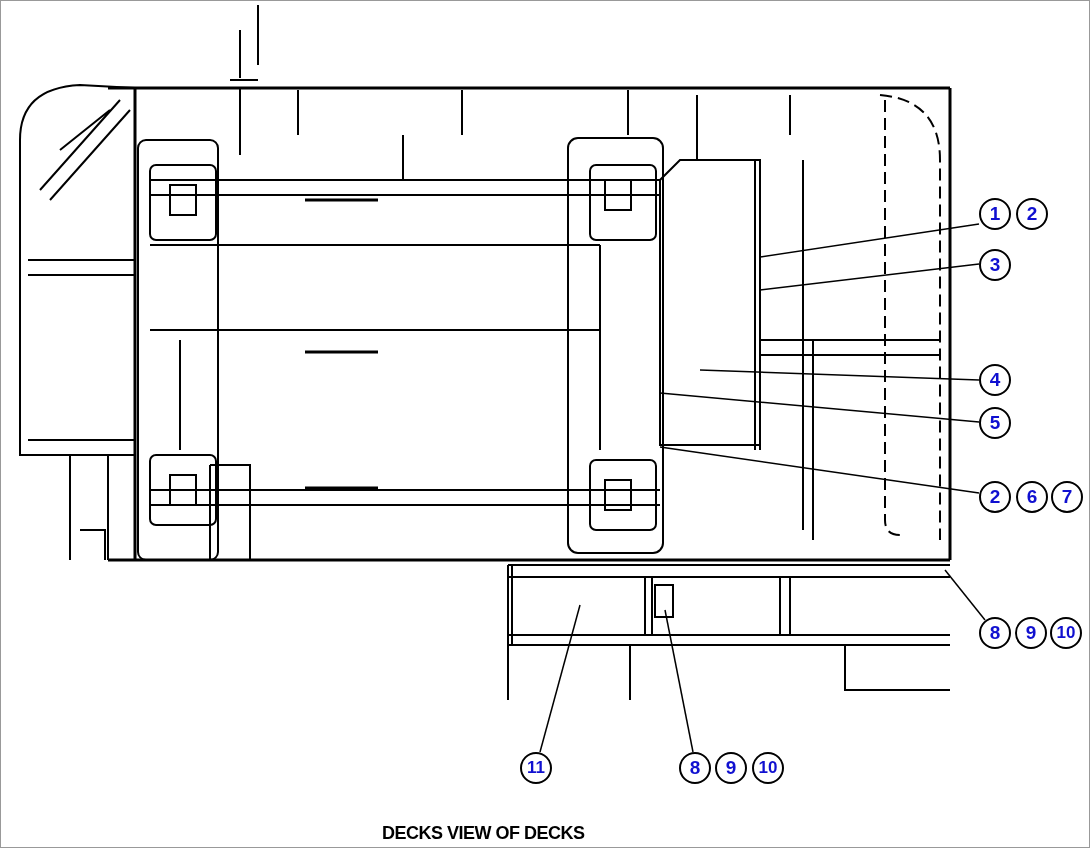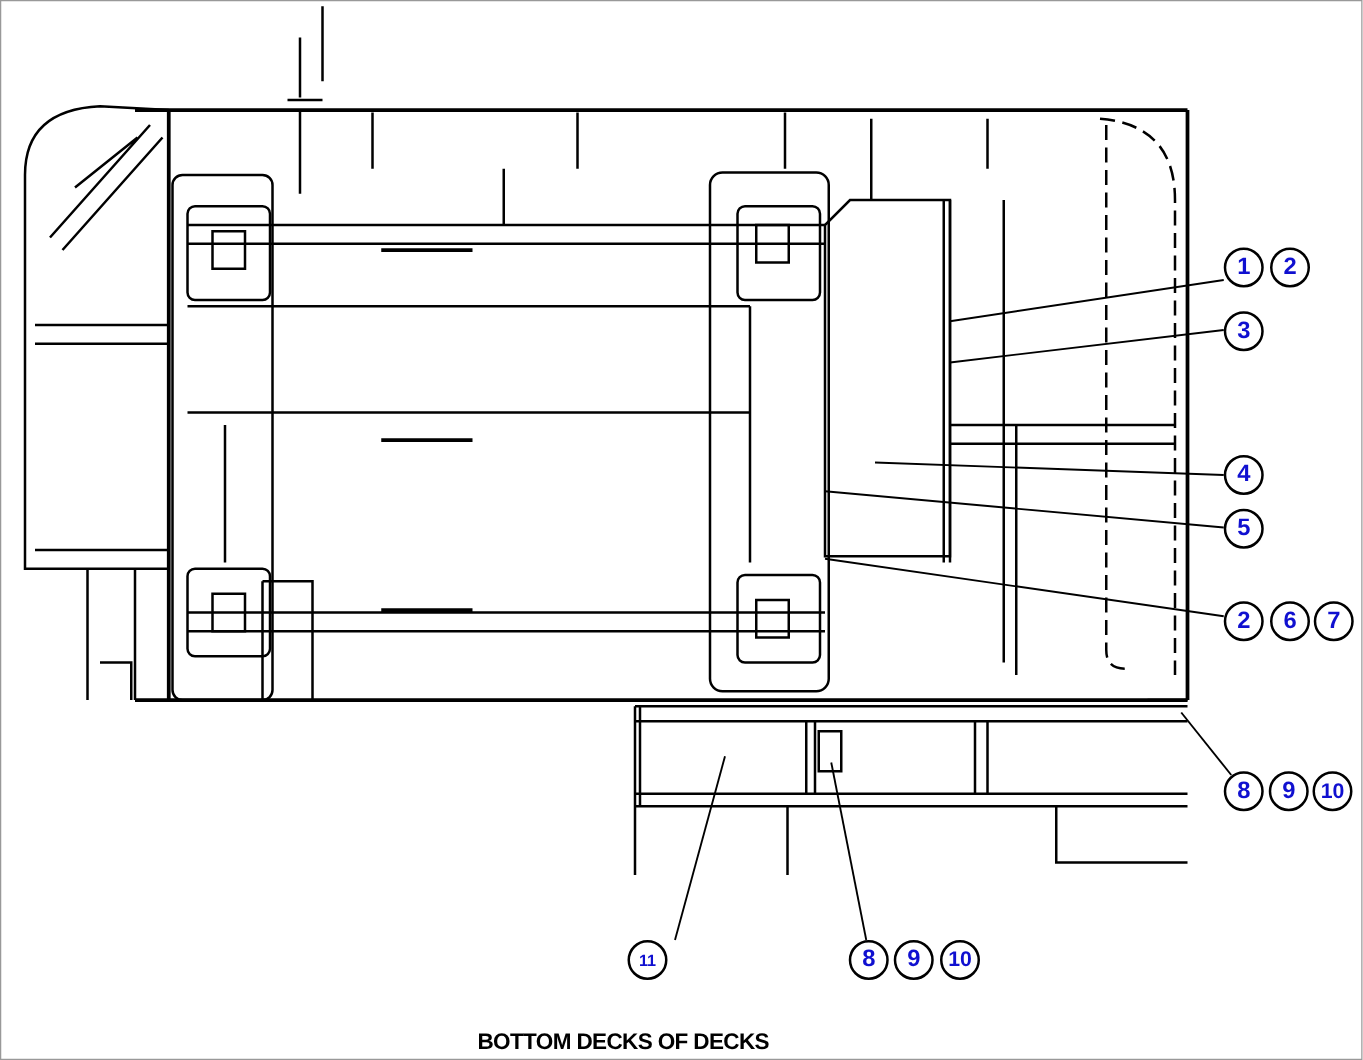--- a/index.html
+++ b/index.html
@@ -75,18 +75,18 @@
 <div class="balloon" style="left:1016px;top:198px">2</div>
 <div class="balloon" style="left:979px;top:249px">3</div>
 <div class="balloon" style="left:979px;top:364px">4</div>
 <div class="balloon" style="left:979px;top:407px">5</div>
 <div class="balloon" style="left:979px;top:481px">2</div>
 <div class="balloon" style="left:1016px;top:481px">6</div>
 <div class="balloon" style="left:1051px;top:481px">7</div>
 <div class="balloon" style="left:979px;top:617px">8</div>
 <div class="balloon" style="left:1015px;top:617px">9</div>
 <div class="balloon" style="left:1050px;top:617px;font-size:17px">10</div>
-<div class="balloon" style="left:502px;top:752px;font-size:13px">11</div>
+<div class="balloon" style="left:520px;top:752px;font-size:17px">11</div>
 <div class="balloon" style="left:679px;top:752px">8</div>
 <div class="balloon" style="left:715px;top:752px">9</div>
 <div class="balloon" style="left:752px;top:752px;font-size:17px">10</div>
 
-<div class="title">BOTTOM DECKS OF DECKS</div>
+<div class="title">DECKS VIEW OF DECKS</div>
 
 </body></html>

